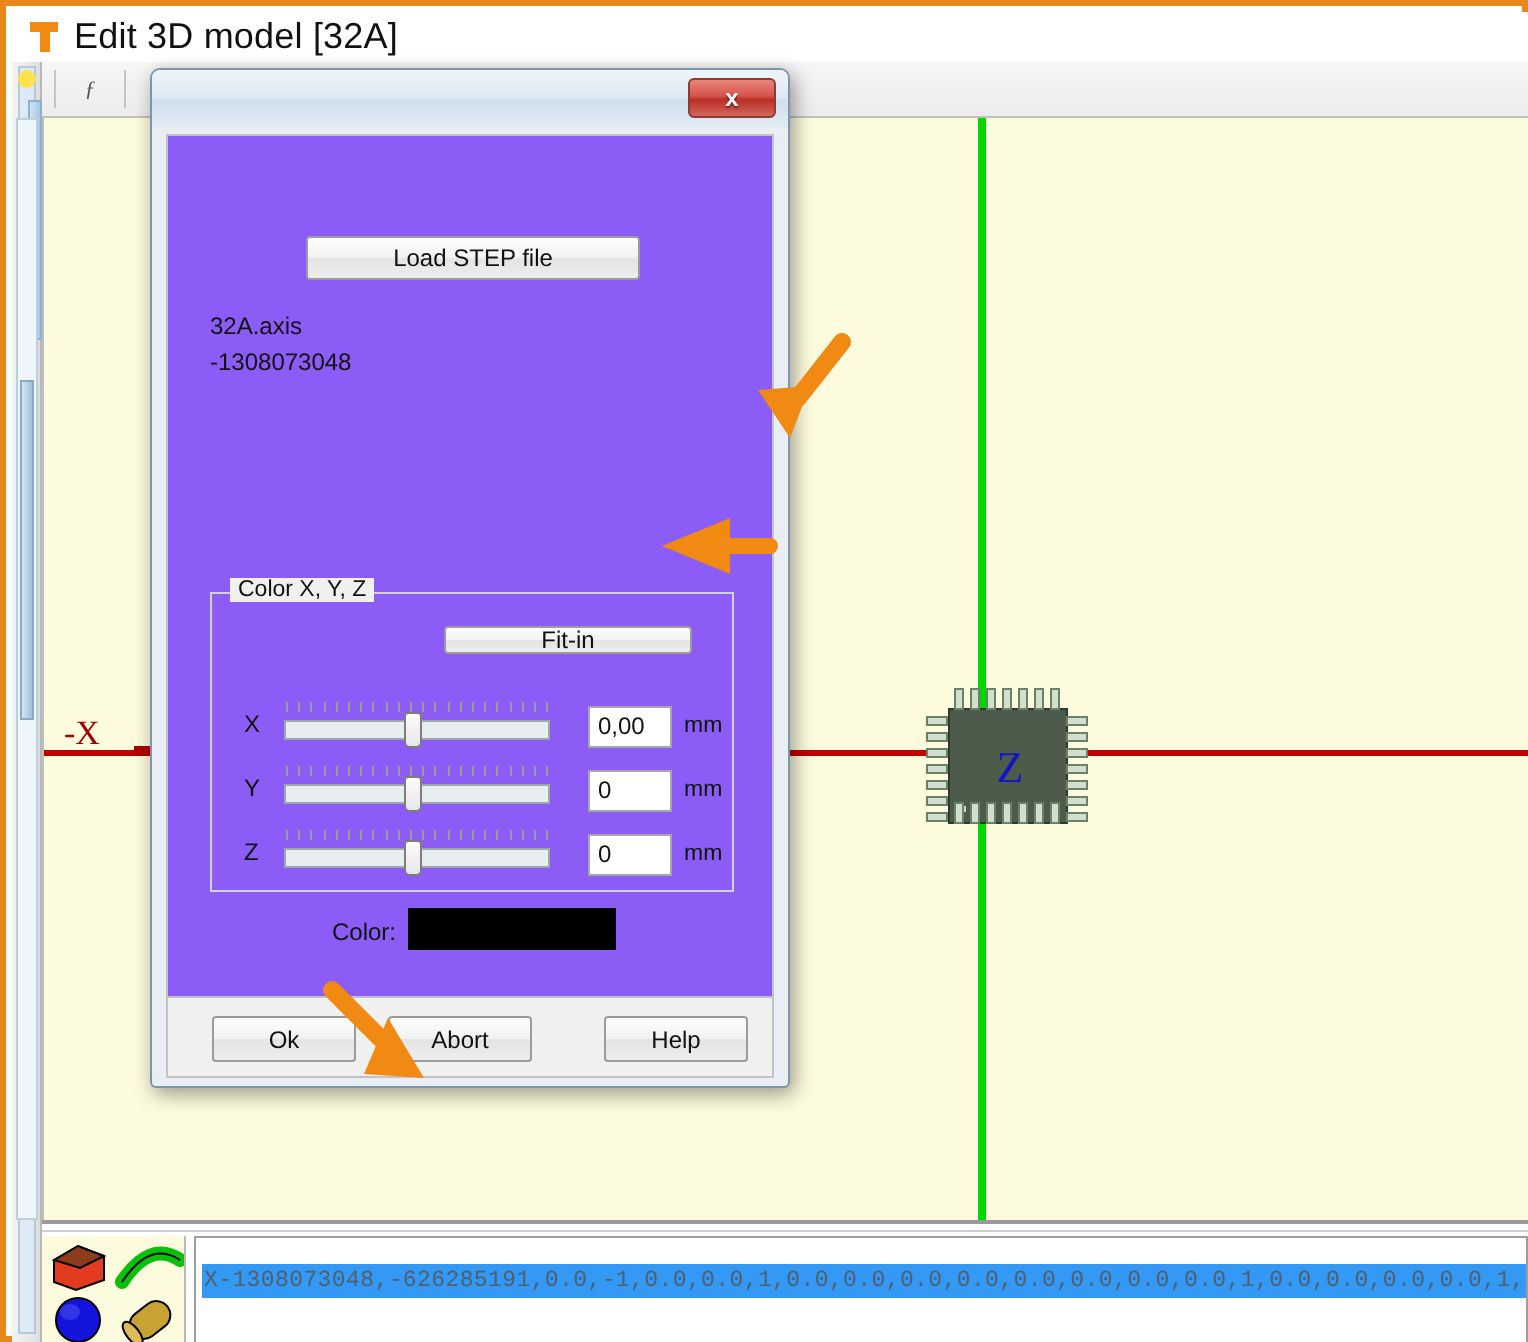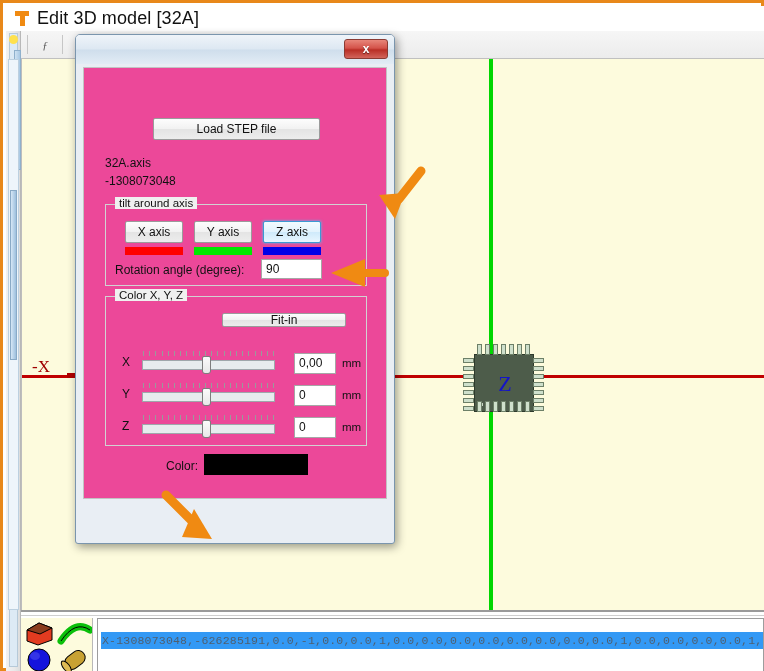--- a/index.html
+++ b/index.html
@@ -280,21 +280,21 @@
     color: #fff;
     font-size: 12px;
     font-weight: bold;
     display: flex; align-items: center; justify-content: center;
     text-shadow: 0 1px 1px rgba(0,0,0,.5);
   }
   #dlg-body {
     position: absolute;
     left: 7px; top: 32px;
     width: 304px; height: 432px;
-    background: #ec4899;
+    background: #8b5cf6;
     border: 1px solid #c3c3c3;
   }
   #dlg-footer {
     position: absolute;
     left: 7px; top: 464px;
     width: 304px; height: 40px;
     background: #f0f0f0;
     border: 1px solid #c3c3c3;
     border-top: none;
   }
@@ -569,34 +569,20 @@
       <div id="dlg-close">x</div>
     </div>
 
     <div id="dlg-body">
 
       <div id="btn-load-step" class="btn">Load STEP file</div>
 
       <div id="file-name">32A.axis</div>
       <div id="file-hash">-1308073048</div>
 
-      <div id="gb-tilt" class="groupbox">
-        <span class="gb-title">tilt around axis</span>
-
-        <div id="btn-x-axis" class="btn axis-btn">X axis</div>
-        <div id="btn-y-axis" class="btn axis-btn">Y axis</div>
-        <div id="btn-z-axis" class="btn axis-btn focused">Z axis</div>
-
-        <div id="bar-x" class="axis-bar" style="background: rgb(255, 0, 0);"></div>
-        <div id="bar-y" class="axis-bar" style="background: rgb(0, 232, 0);"></div>
-        <div id="bar-z" class="axis-bar" style="background: rgb(0, 0, 232);"></div>
-
-        <div id="rot-label">Rotation angle (degree):</div>
-        <div id="rot-input">90</div>
-      </div>
 
       <div id="gb-offset" class="groupbox">
         <span class="gb-title">Color X, Y, Z</span>
 
         <div id="btn-fitin" class="btn">Fit-in</div>
 
         <div id="row-x" class="slider-row">
           <span class="sl-label">X</span>
           <div class="sl-ticks">
               <span style="left: 0px;"></span>
@@ -691,20 +677,25 @@
           <div class="sl-input">0</div>
           <span class="sl-unit">mm</span>
         </div>
       </div>
 
       <div id="color-label">Color:</div>
       <div id="color-swatch" style="background: rgb(0, 0, 0);"></div>
 
     </div>
 
+    <div id="dlg-footer">
+      <div id="btn-ok" class="btn footer-btn">Ok</div>
+      <div id="btn-abort" class="btn footer-btn">Abort</div>
+      <div id="btn-help" class="btn footer-btn">Help</div>
+    </div>
 
     <svg class="arrow" id="arrow-zaxis" viewBox="0 0 58 62">
       <g fill="#f08a12" stroke="#f08a12" stroke-width="9" stroke-linecap="round">
         <line x1="48" y1="8" x2="26" y2="36"></line>
       </g>
       <polygon fill="#f08a12" points="6,32 32,30 22,56"></polygon>
     </svg>
 
     <svg class="arrow" id="arrow-rot" viewBox="0 0 64 28">
       <g stroke="#f08a12" stroke-width="8" stroke-linecap="round">

